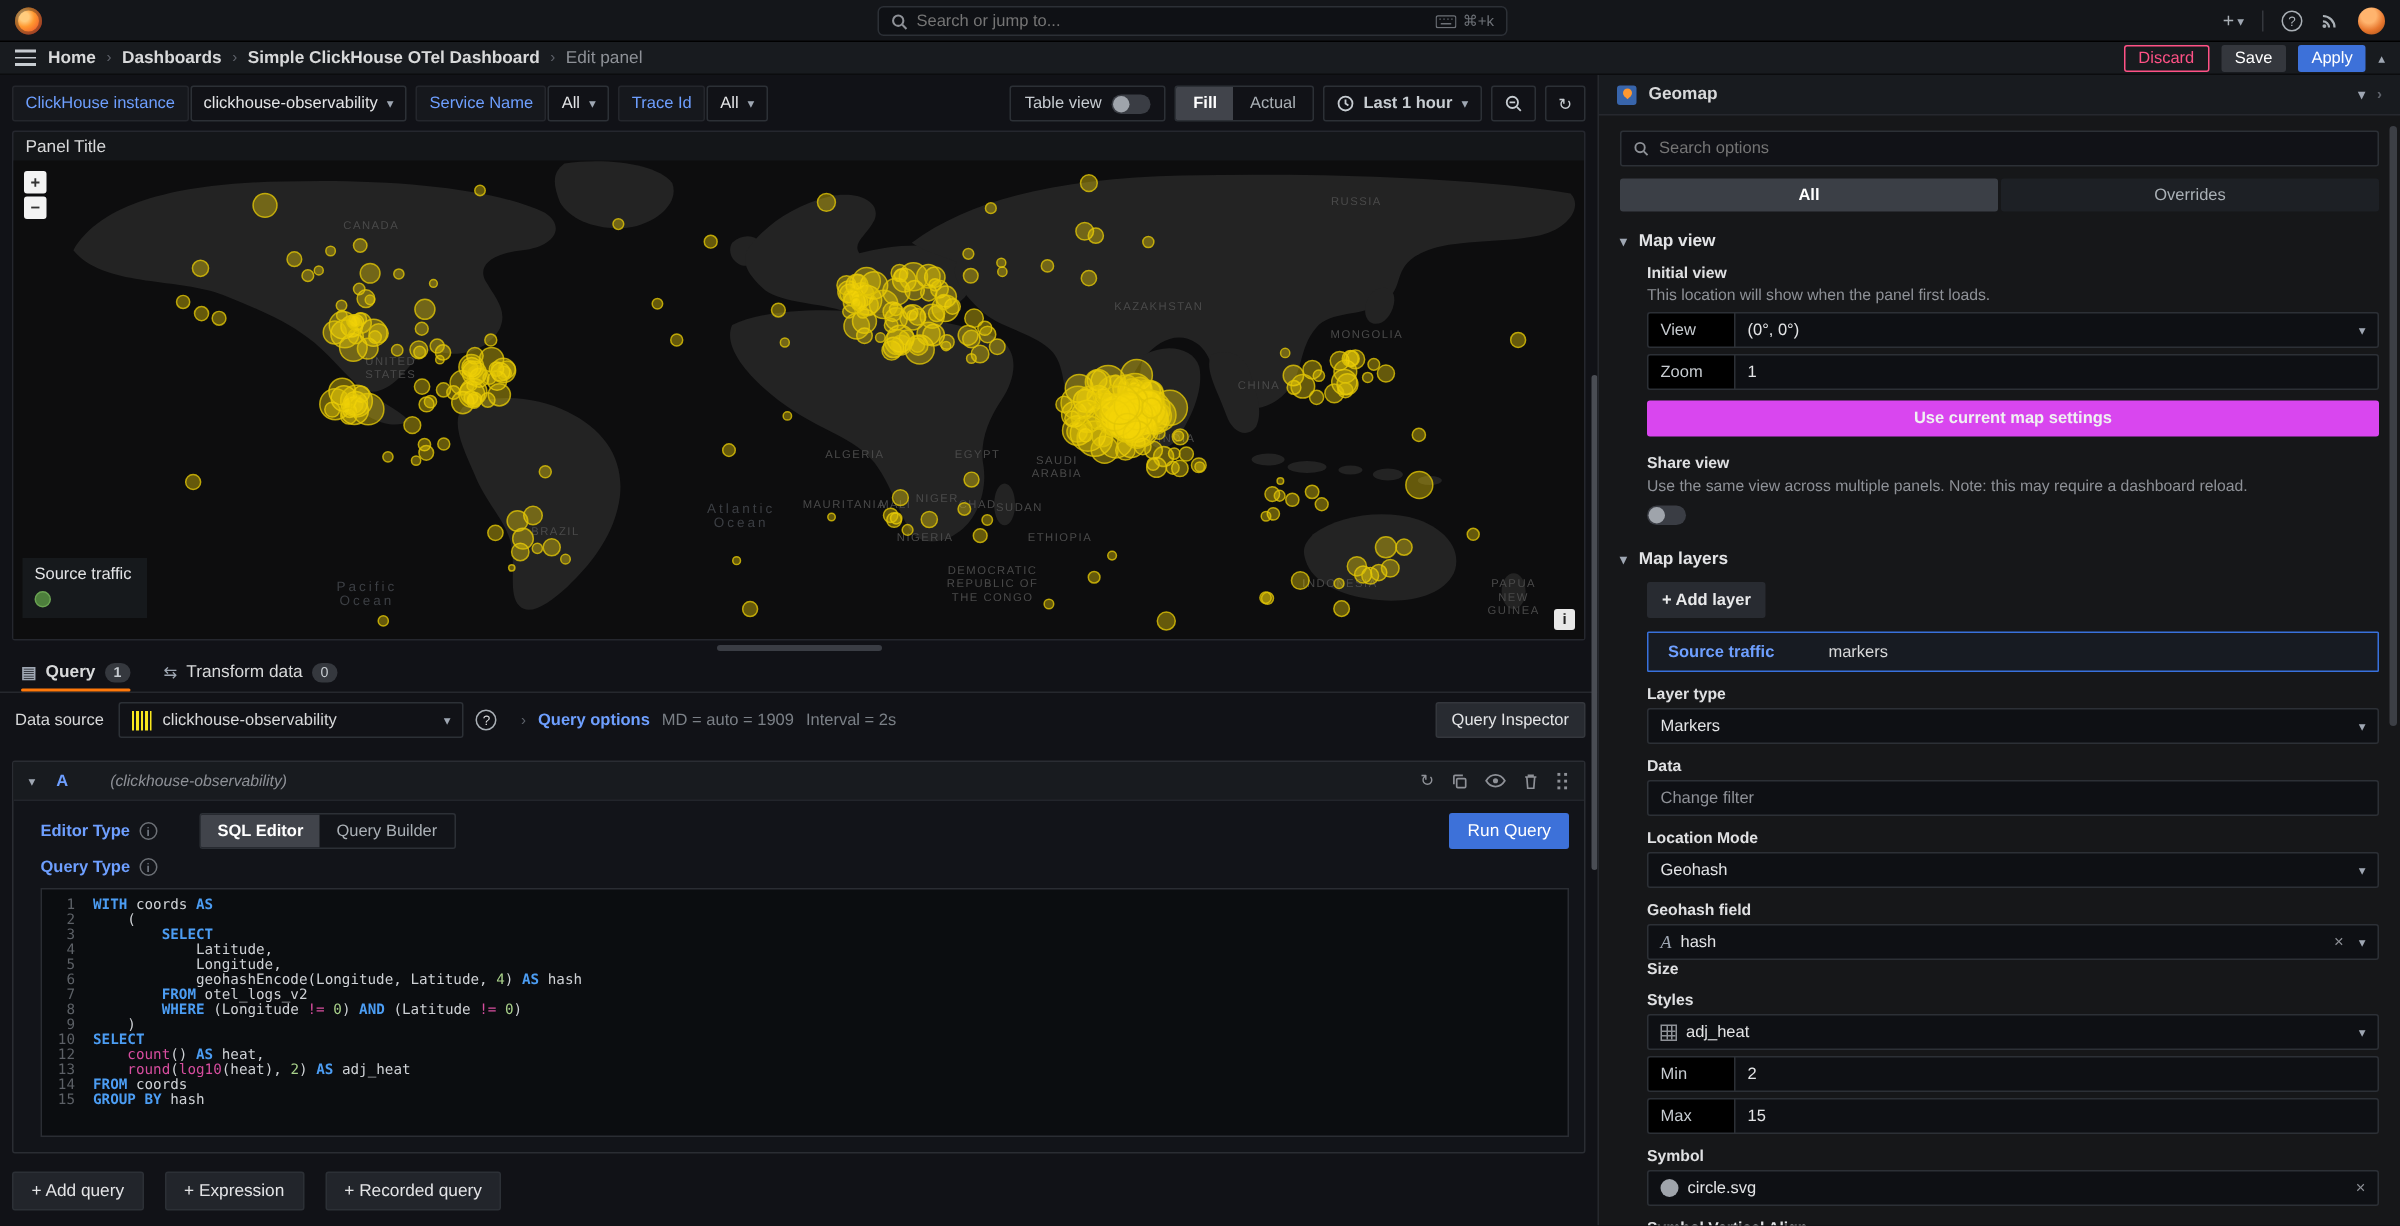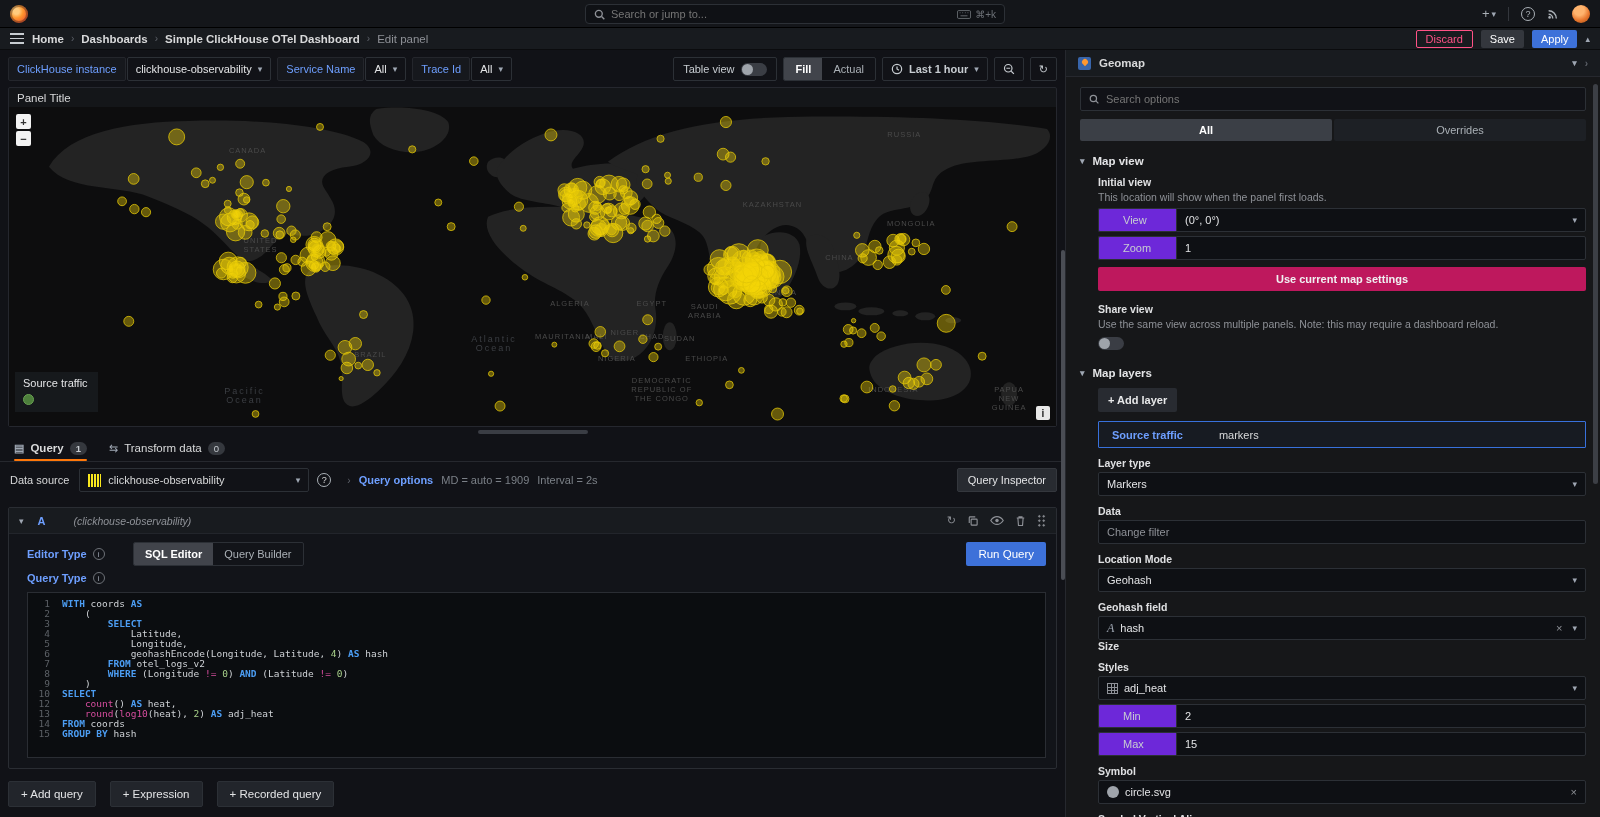--- a/index.html
+++ b/index.html
@@ -153,28 +153,28 @@
   .otabs { display:flex; gap:2px; margin-top:8px; }
   .otab { flex:1; height:22px; display:flex; align-items:center; justify-content:center; font-size:11px;
     color:#aab0b6; background:#1d2025; border-radius:2px; cursor:pointer; }
   .otab.on { background:#3b3f46; color:#fff; font-weight:bold; }
   .osec { margin-top:14px; }
   .osec-h { display:flex; align-items:center; gap:8px; font-size:11.5px; font-weight:bold; color:#e3e4e6; cursor:pointer; }
   .osec-c { padding-left:18px; }
   .olabel { font-size:10.5px; font-weight:bold; color:#dfe0e2; margin:9px 0 3px; }
   .odesc { font-size:10.5px; color:#8e9197; line-height:13px; max-width:430px; }
   .fieldrow { display:flex; margin-top:4px; }
-  .fchip { width:78px; background:#6d28d9; border:1px solid #2c3036; border-right:none; color:#c7ccd1;
-    font-size:11px; display:flex; align-items:center; padding:0 24px; height:24px; border-radius:2px 0 0 2px; }
+  .fchip { width:58px; background:#000000; border:1px solid #2c3036; border-right:none; color:#c7ccd1;
+    font-size:11px; display:flex; align-items:center; padding:0 8px; height:24px; border-radius:2px 0 0 2px; }
   .finput { flex:1; height:24px; background:#0e1014; border:1px solid #2c3036; border-radius:0 2px 2px 0;
     display:flex; align-items:center; padding:0 8px; color:#e3e4e6; font-size:11px; gap:6px; }
   .select { height:24px; background:#0e1014; border:1px solid #2c3036; border-radius:2px; display:flex;
     align-items:center; padding:0 8px; color:#e3e4e6; font-size:11px; gap:6px; cursor:pointer; }
   .select .caret, .finput .caret { margin-left:auto; }
-  .wbtn { height:24px; background:#be185d; border-radius:2px; display:flex; align-items:center;
+  .wbtn { height:24px; background:#d946ef; border-radius:2px; display:flex; align-items:center;
     justify-content:center; color:#f0f1f2; font-size:11px; font-weight:bold; margin-top:7px; cursor:pointer; }
   .addlayer { display:inline-flex; height:24px; background:#282b31; border-radius:2px; padding:0 10px;
     align-items:center; color:#e8e9ea; font-size:11px; font-weight:bold; margin:9px 0 9px; cursor:pointer; }
   .layerrow { height:27px; border:1px solid #3871dc; background:#171b22; display:flex; align-items:center;
     gap:36px; padding:0 13px; font-size:11px; border-radius:1px; cursor:pointer; }
   .layerrow .lname { color:#6e9fff; font-weight:bold; }
   .mutedx { color:#8e9197; cursor:pointer; }
   .oscroll { position:absolute; right:2px; top:34px; width:5px; height:400px; background:#3c3f45; border-radius:3px; }
   .geo-a { font-style:italic; color:#9fa7b3; font-family:"Liberation Serif",serif; font-size:12px; }
   .gridico { width:11px; height:11px; border:1px solid #8e9197; position:relative; flex:none; }

